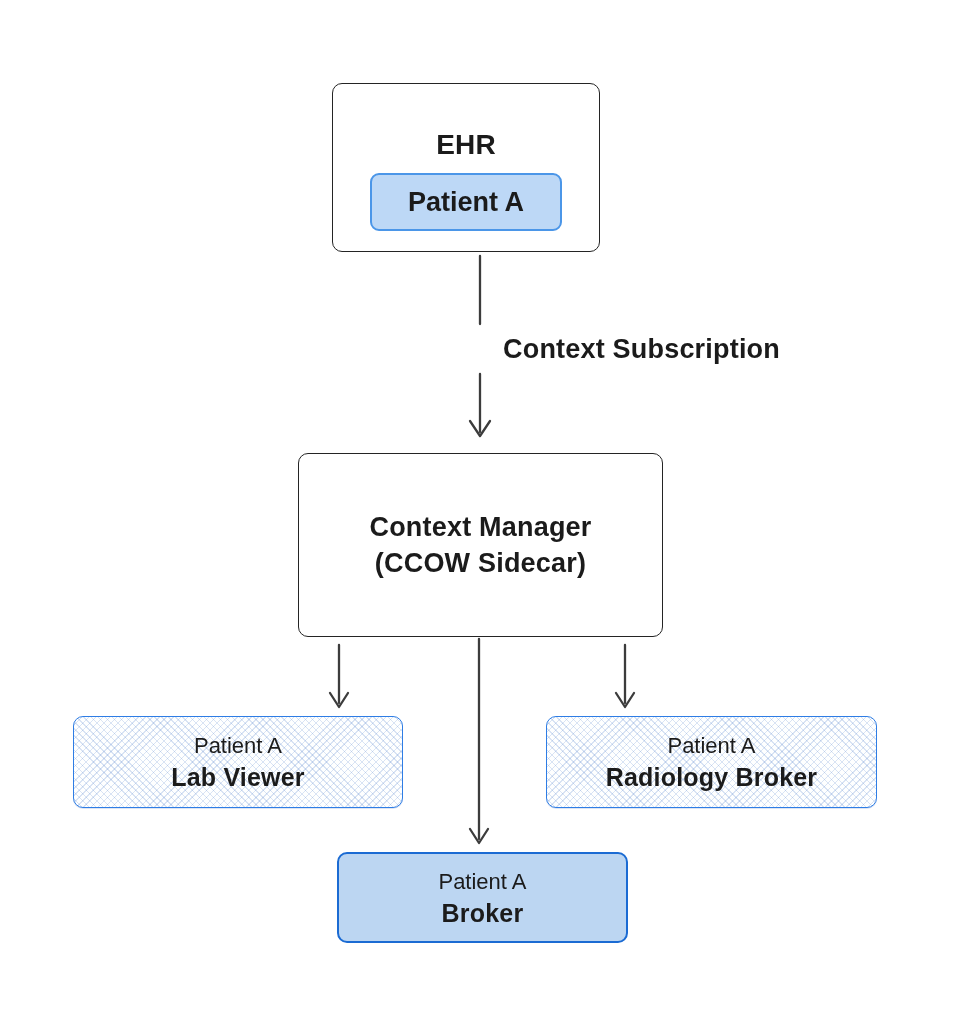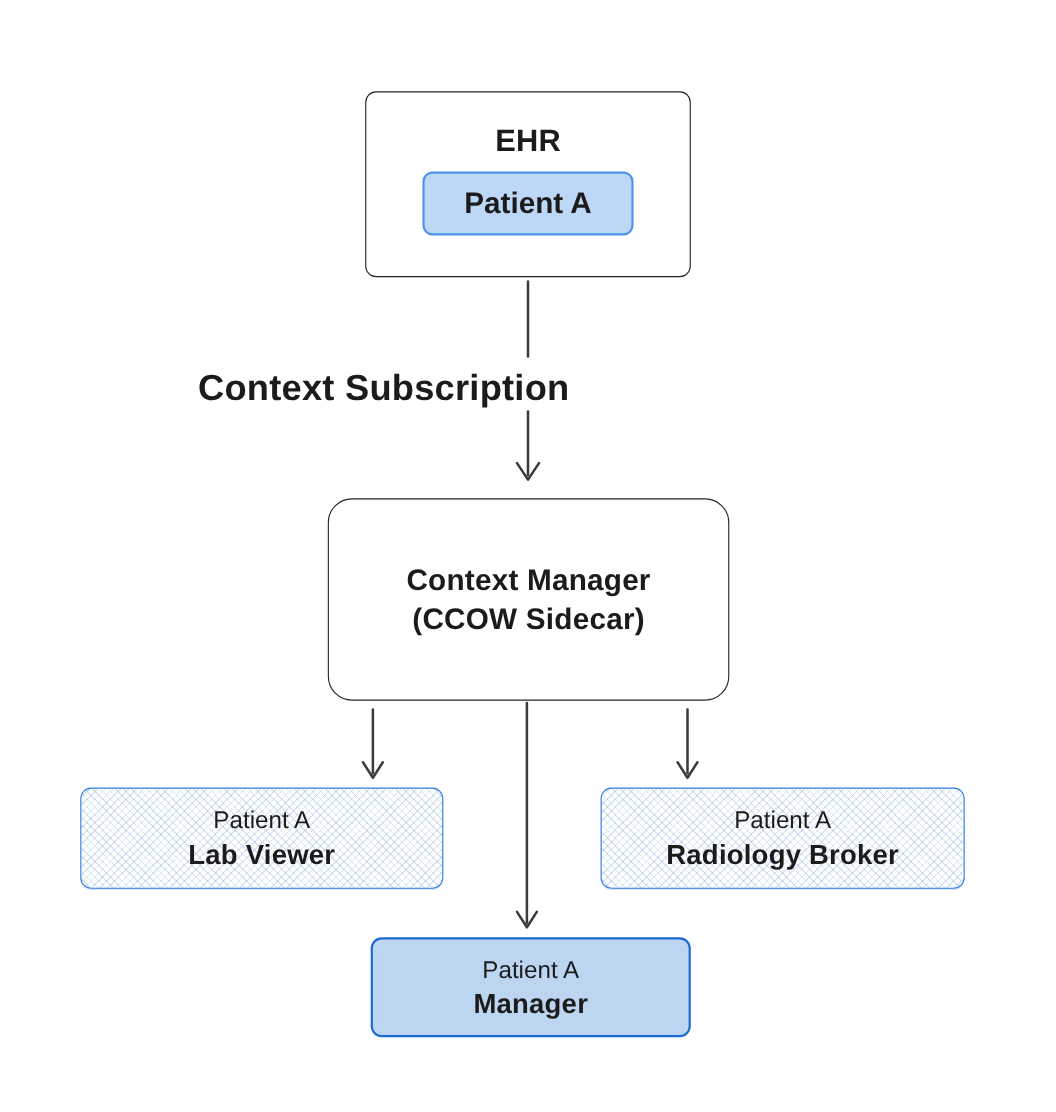--- a/index.html
+++ b/index.html
@@ -29,26 +29,26 @@
   .node{
     position:absolute;
     display:flex;
     flex-direction:column;
     align-items:center;
     justify-content:center;
     text-align:center;
   }
   
   .ehr-box{
-    left:332px; top:83px; width:296px; height:169px;
+    left:332px; top:83px; width:268px; height:169px;
     background:#ffffff;
     border:1.6px solid var(--box-border-dark);
     border-radius:10px;
     justify-content:flex-start;
-    padding-top:27px;
+    padding-top:44px;
   }
   .ehr-title{
     font-size:28px;
     font-weight:700;
     line-height:34px;
     letter-spacing:.2px;
   }
   .patient-chip{
     margin-top:11px;
     width:192px; height:58px;
@@ -58,31 +58,31 @@
     display:flex;
     align-items:center;
     justify-content:center;
     font-size:27px;
     font-weight:700;
   }
   
   .edge-label{
     position:absolute;
     left:180px; top:334px; width:600px;
-    text-align:left;
-    font-size:33px;
+    text-align:right;
+    font-size:27px;
     font-weight:700;
     letter-spacing:.2px;
   }
   
   .cm-box{
     left:298px; top:453px; width:365px; height:184px;
     background:#ffffff;
     border:1.6px solid var(--box-border-dark);
-    border-radius:22px;
+    border-radius:10px;
   }
   .cm-line{
     font-size:27px;
     font-weight:700;
     line-height:36px;
     letter-spacing:.2px;
   }
   
   .leaf{
     border-radius:10px;
@@ -174,16 +174,16 @@
     <div class="app-line">Lab Viewer</div>
   </div>
 
   <div class="node leaf hatched rad-box">
     <div class="patient-line">Patient A</div>
     <div class="app-line">Radiology Broker</div>
   </div>
 
   <div class="node leaf sidecar-box">
     <div class="patient-line">Patient A</div>
-    <div class="app-line">Manager</div>
+    <div class="app-line">Broker</div>
   </div>
 
 </div>
 
 </body></html>

